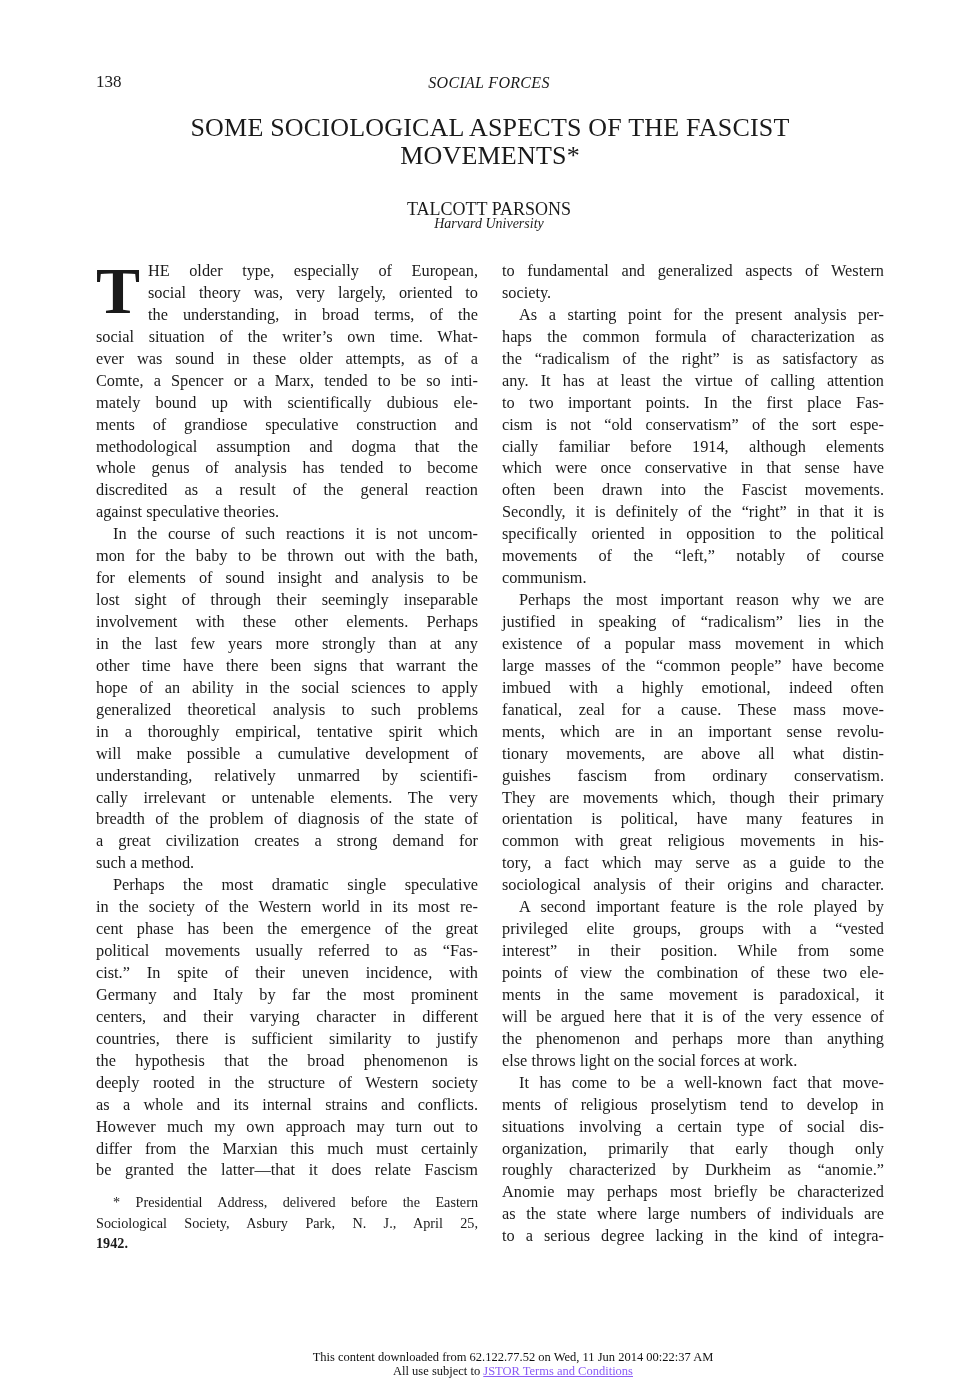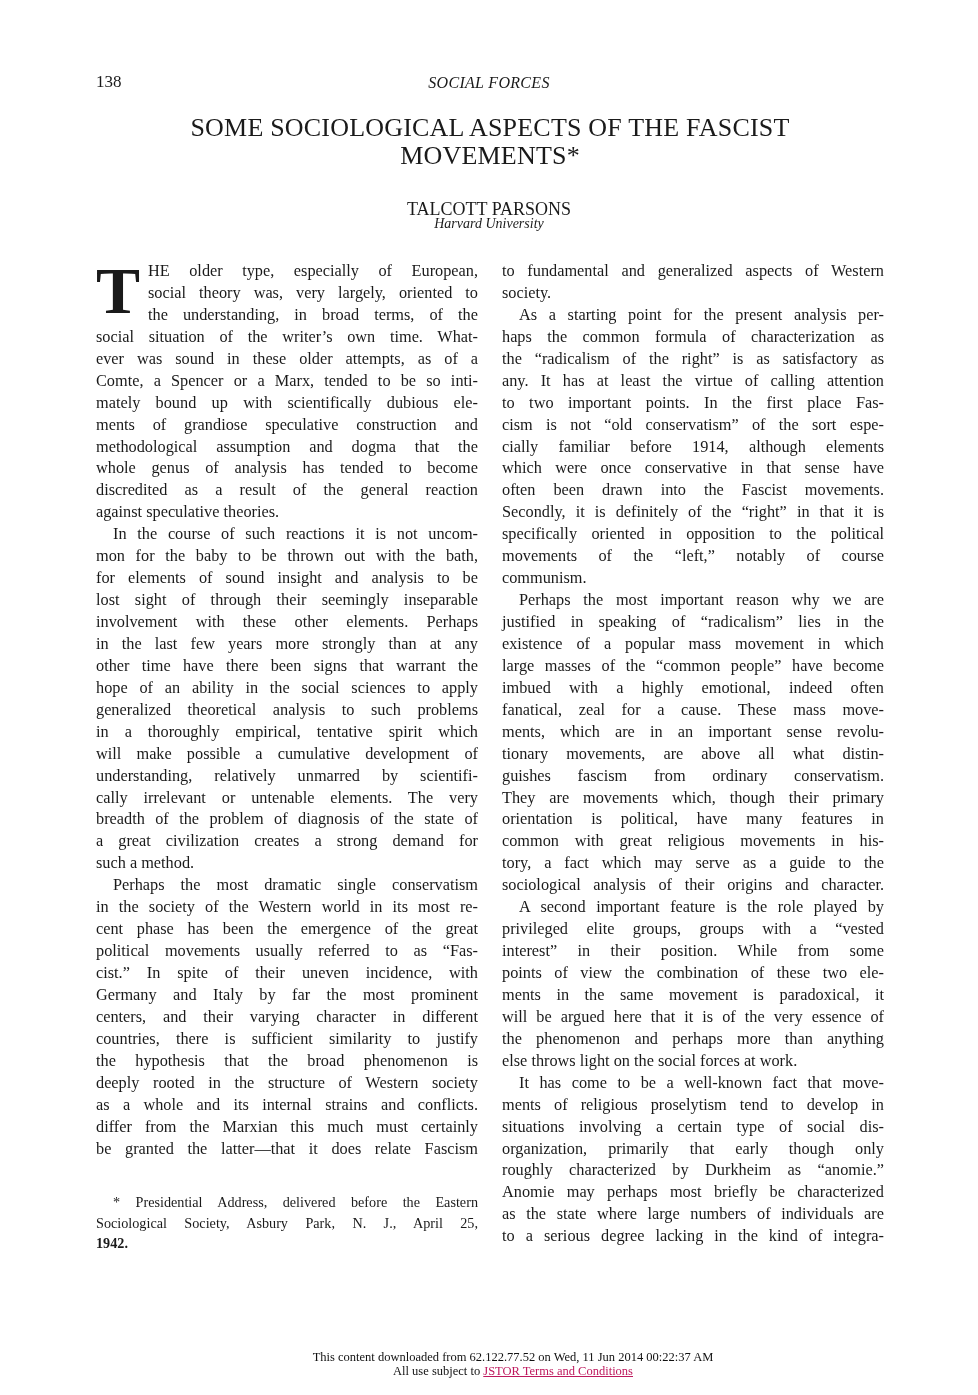--- a/index.html
+++ b/index.html
@@ -16,21 +16,21 @@
   .col-right { left: 502px; top: 260px; }
   .line { display: block; height: 21.95px; white-space: nowrap; text-align: justify; text-align-last: justify; }
   .line.last { text-align-last: left; }
   .indent { padding-left: 17px; }
   .dropcap-wrap { position: relative; }
   .dropcap { position: absolute; left: 0; top: 3px; font-size: 66px; line-height: 56px; font-weight: bold; }
   .dc-line { margin-left: 52px; }
   .footnote { position: absolute; left: 96px; top: 1192px; width: 382px; font-size: 14.2px; line-height: 20.5px; }
   .footnote .line { height: 20.5px; }
   .footer { left: 0; width: 978px; top: 1350px; text-align: center; font-size: 12.5px; line-height: 14px; font-family: "Liberation Serif", serif; color: #111; padding-left: 24px; }
-  .footer a { color: #be185d; text-decoration: underline; }
+  .footer a { color: #8b5cf6; text-decoration: underline; }
 </style>
 </head>
 <body>
 
 <div class="abs page-num">138</div>
 <div class="abs running-head">SOCIAL FORCES</div>
 
 <div class="abs title">
   <div>SOME SOCIOLOGICAL ASPECTS OF THE FASCIST</div>
   <div>MOVEMENTS*</div>
@@ -63,31 +63,32 @@
   <span class="line">other time have there been signs that warrant the</span>
   <span class="line">hope of an ability in the social sciences to apply</span>
   <span class="line">generalized theoretical analysis to such problems</span>
   <span class="line">in a thoroughly empirical, tentative spirit which</span>
   <span class="line">will make possible a cumulative development of</span>
   <span class="line">understanding, relatively unmarred by scientifi-</span>
   <span class="line">cally irrelevant or untenable elements. The very</span>
   <span class="line">breadth of the problem of diagnosis of the state of</span>
   <span class="line">a great civilization creates a strong demand for</span>
   <span class="line last">such a method.</span>
-  <span class="line indent">Perhaps the most dramatic single conservatism</span>
+  <span class="line indent">Perhaps the most dramatic single speculative</span>
   <span class="line">in the society of the Western world in its most re-</span>
   <span class="line">cent phase has been the emergence of the great</span>
   <span class="line">political movements usually referred to as “Fas-</span>
   <span class="line">cist.” In spite of their uneven incidence, with</span>
   <span class="line">Germany and Italy by far the most prominent</span>
   <span class="line">centers, and their varying character in different</span>
   <span class="line">countries, there is sufficient similarity to justify</span>
   <span class="line">the hypothesis that the broad phenomenon is</span>
   <span class="line">deeply rooted in the structure of Western society</span>
   <span class="line">as a whole and its internal strains and conflicts.</span>
+  <span class="line">However much my own approach may turn out to</span>
   <span class="line">differ from the Marxian this much must certainly</span>
   <span class="line">be granted the latter—that it does relate Fascism</span>
 </div>
 
 <div class="footnote">
   <span class="line indent">* Presidential Address, delivered before the Eastern</span>
   <span class="line">Sociological Society, Asbury Park, N. J., April 25,</span>
   <span class="line last" style="font-weight:bold;">1942.</span>
 </div>
 

